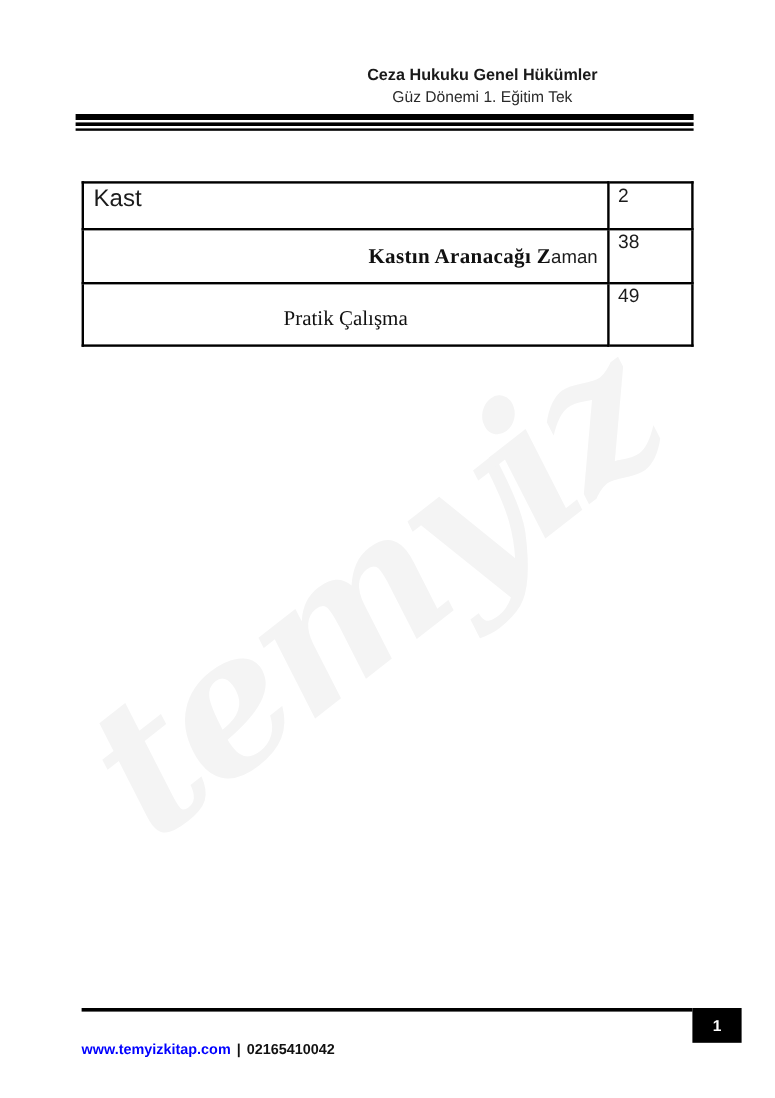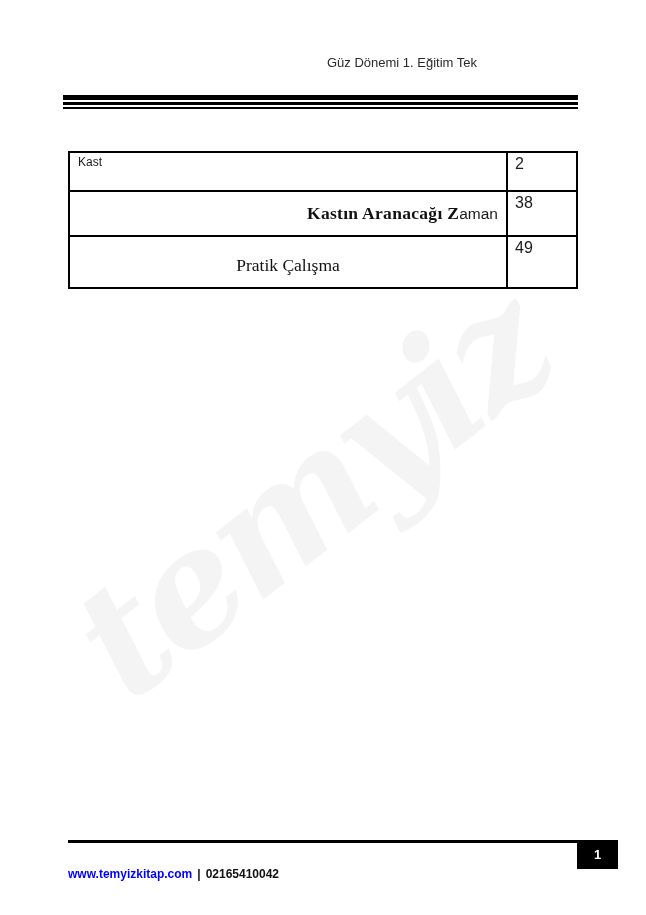--- a/index.html
+++ b/index.html
@@ -55,21 +55,21 @@
     border-collapse:collapse;table-layout:fixed;
   }
   table.toc td{border:2px solid #000;background:transparent;overflow:hidden;}
   td.c-title{width:420px;padding:2px 8px;}
   td.c-page{
     padding:2px 7px;vertical-align:top;
     font-family:"Liberation Sans",sans-serif;font-size:16px;color:#1b1b1b;
   }
   tr.row-kast td.c-title{
     height:33px;vertical-align:top;
-    font-family:"Liberation Sans",sans-serif;font-size:12px;color:#1b1b1b;
+    font-family:"Liberation Sans",sans-serif;font-size:20px;color:#1b1b1b;
   }
   tr.row-isteme td.c-title{
     height:31px;vertical-align:top;padding-top:4px;
     font-family:"Liberation Serif",serif;font-weight:bold;
     font-size:17.5px;letter-spacing:.3px;color:#111;
   }
   tr.row-aranacagi td.c-title{height:39px;vertical-align:middle;text-align:right;}
   tr.row-aranacagi .serif-part{
     font-family:"Liberation Serif",serif;font-weight:bold;
     font-size:17.5px;letter-spacing:.3px;color:#111;
@@ -100,20 +100,21 @@
 </head>
 <body>
 
 <div class="page">
 
   <div class="watermark">
     <span style="color: rgb(244, 244, 244);">temyiz</span>
   </div>
 
   <div class="header-right">
+    <div class="t1">Ceza Hukuku Genel Hükümler</div>
     <div class="t2">Güz Dönemi 1. Eğitim Tek</div>
   </div>
   <div class="header-rules">
     <div class="r-thick"></div>
     <div class="r-mid"></div>
     <div class="r-thin"></div>
   </div>
 
 
   <table class="toc">

